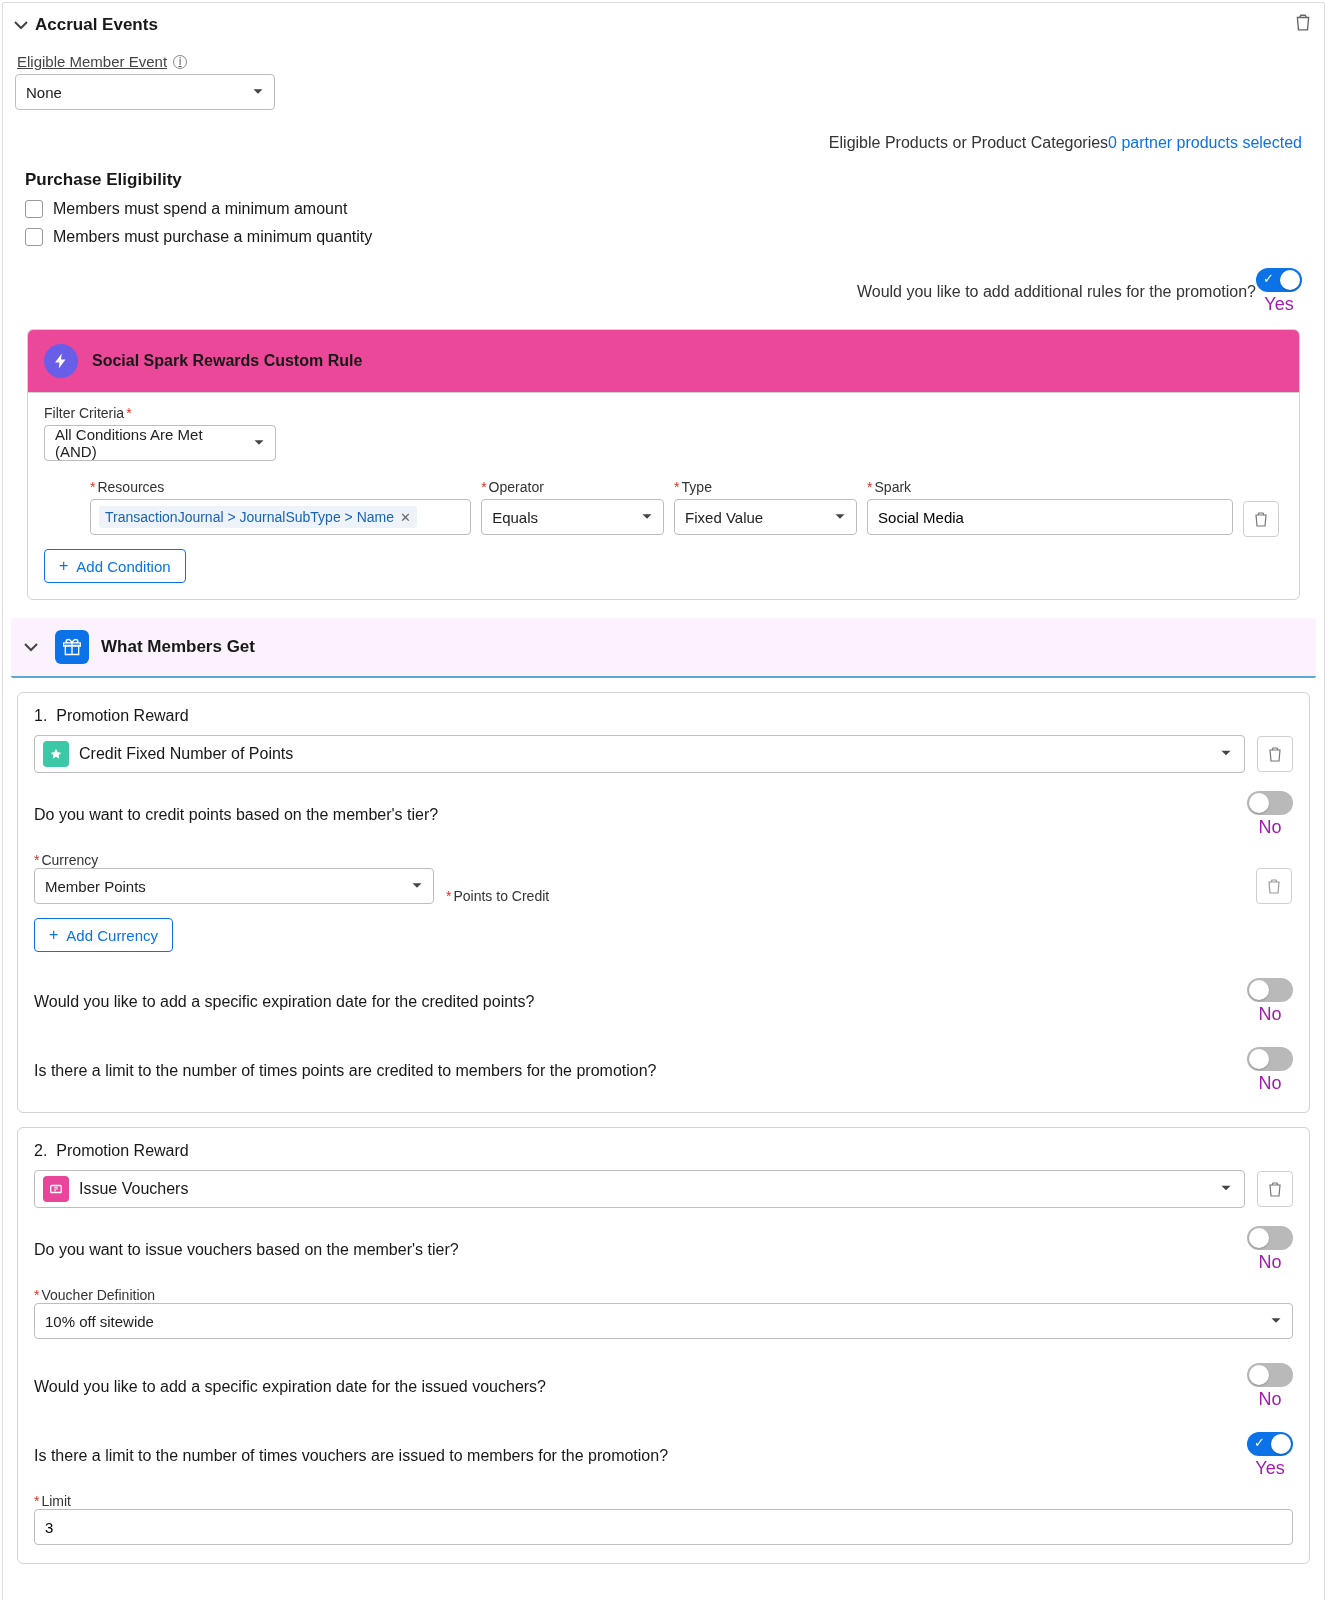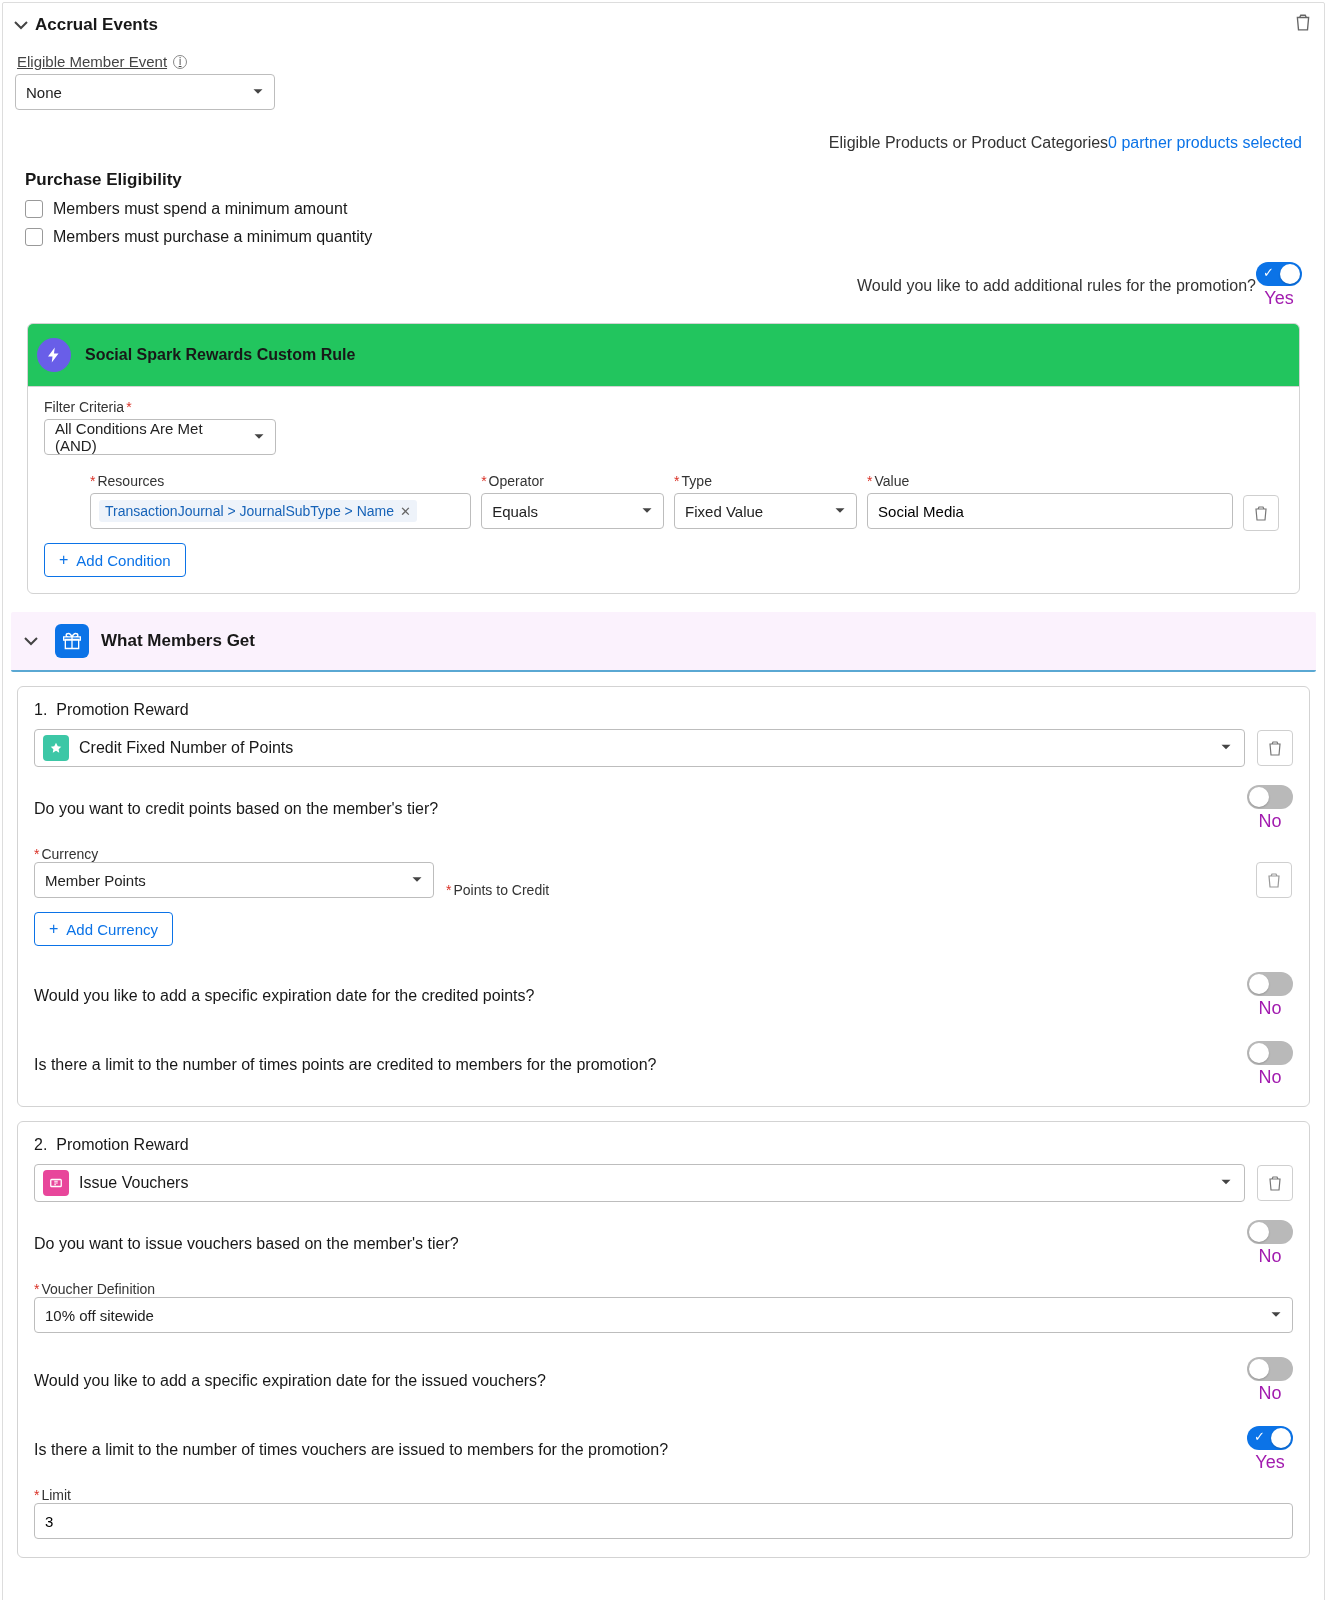--- a/index.html
+++ b/index.html
@@ -145,22 +145,22 @@
   }
   .toggle-label { font-size: 18px; color: #a21caf; margin-top: 2px; }
   
   .card {
     border: 1px solid #d3d3d3;
     border-radius: 6px;
     margin: 14px 14px 14px 14px;
     overflow: hidden;
   }
   .card-head {
-    background: #22c55e;
-    padding: 14px 9px;
+    background: #ec4899;
+    padding: 14px 16px;
     display:flex; align-items:center; gap:14px;
     font-weight: 700;
     font-size: 16px;
     border-bottom: 1px solid #d3d3d3;
   }
   .bolt {
     width: 34px; height: 34px;
     border-radius: 50%;
     background: #695ee8;
     display:inline-flex; align-items:center; justify-content:center;
@@ -307,21 +307,21 @@
 
     <div class="chk">
       <span class="box"></span>
       <span>Members must spend a minimum amount</span>
     </div>
     <div class="chk">
       <span class="box"></span>
       <span>Members must purchase a minimum quantity</span>
     </div>
 
-    <div class="row" style="margin-top:16px;">
+    <div class="row" style="margin-top:22px;">
       <div class="row-left">Would you like to add additional rules for the promotion?</div>
       <div class="toggle-wrap">
         <div class="toggle on">
           <span class="check">✓</span>
           <span class="knob"></span>
         </div>
         <span class="toggle-label">Yes</span>
       </div>
     </div>
   </div>
@@ -368,21 +368,21 @@
         <div class="field">
           <div class="small-label req">Type</div>
           <div class="sel">
             <span>Fixed Value</span>
             <span class="caret"><svg viewBox="0 0 16 16">
                   <path d="M2 5l6 6 6-6z"></path>
                 </svg></span>
           </div>
         </div>
         <div class="field">
-          <div class="small-label req">Value</div>
+          <div class="small-label req">Spark</div>
           <input class="txt-input" value="Social Media" style="">
         </div>
         <div class="field" style="justify-content:flex-end;">
           <div style="height:18px;"></div>
           <span class="icon-btn">
             <svg viewBox="0 0 16 16">
                 <path d="M3 4h10l-1 11H4L3 4zm3-2h4l1 2H5l1-2z" fill="none" stroke="#777" stroke-width="1.2"></path>
               </svg>
           </span>
         </div>

